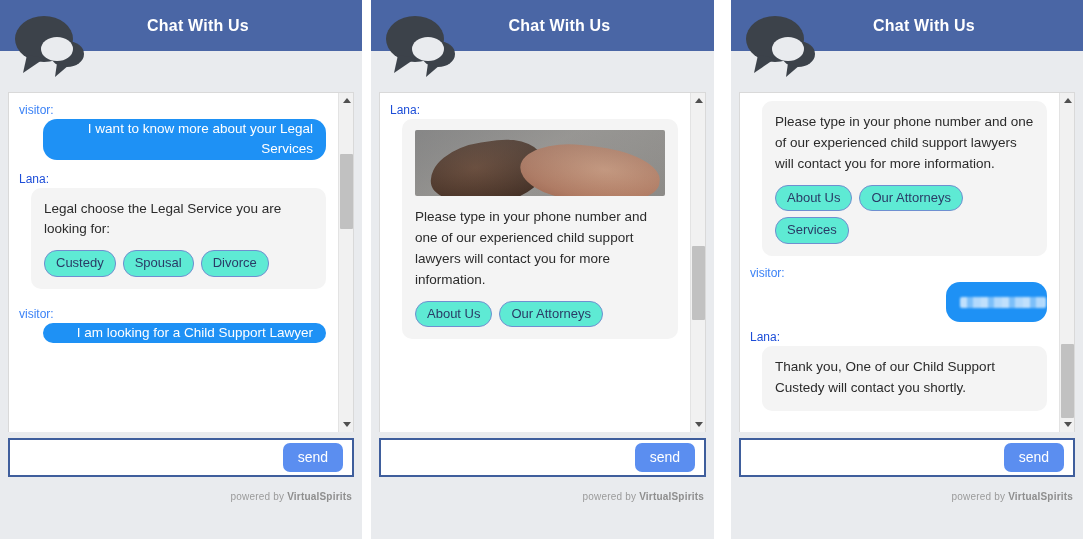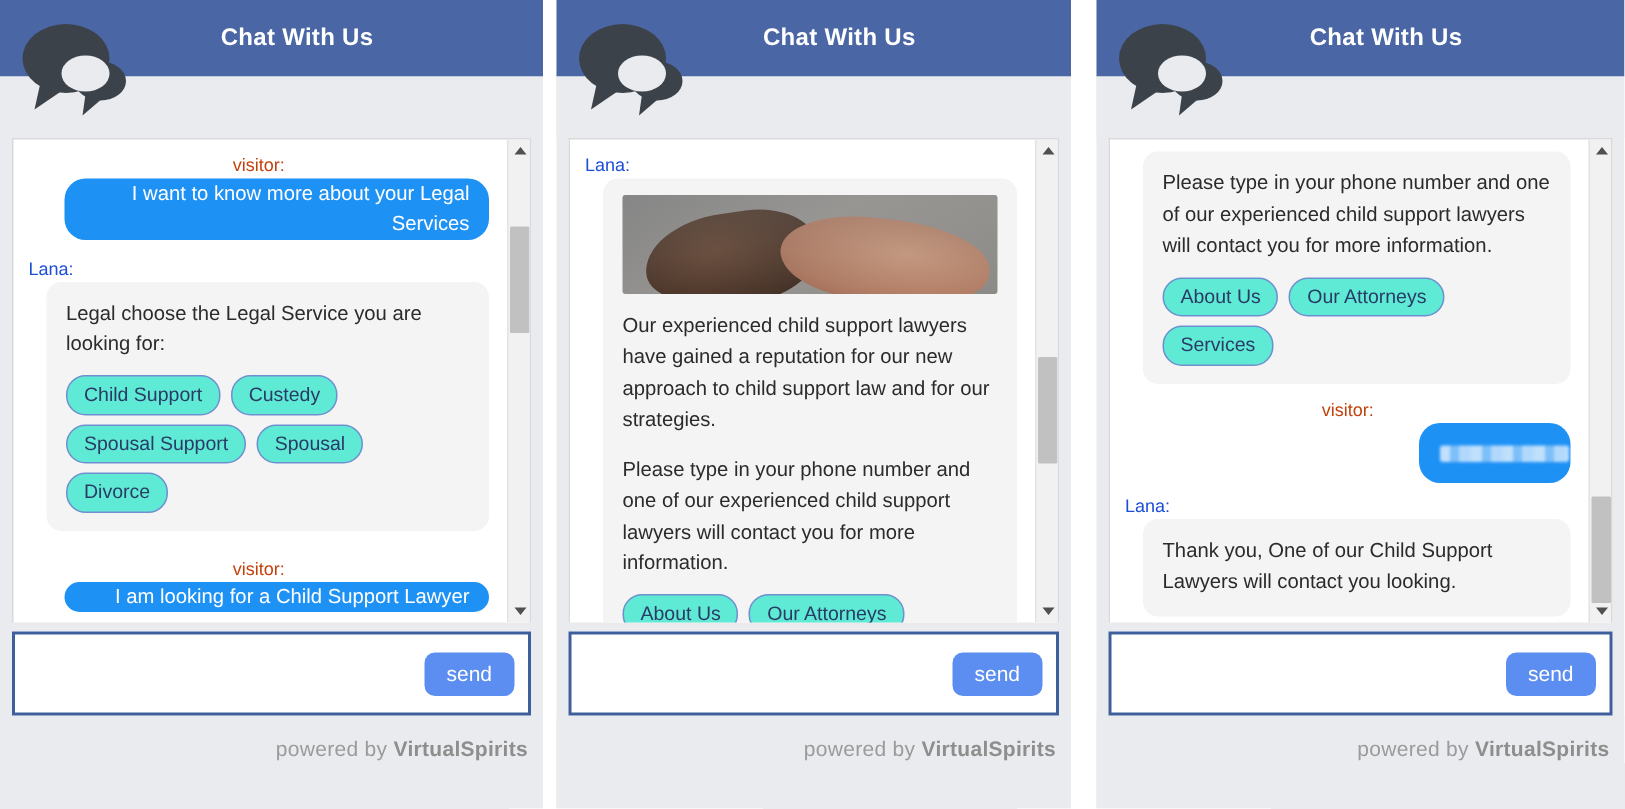--- a/index.html
+++ b/index.html
@@ -97,21 +97,21 @@
     position: absolute; left: 1px; width: 13px;
     background: #c1c1c1; border-radius: 1px;
   }
 
   
   .who {
     font-size: 12px;
     color: #1d4ed8;
     margin: 2px 0 2px 2px;
   }
-  .who.right { text-align: center; margin-right: 4px; color: #c2410c; }
+  .who.right { text-align: left; margin-right: 4px; color: #3b82f6; }
 
   .msg-bot {
     background: #f4f4f4;
     border-radius: 10px;
     padding: 11px 13px 12px 13px;
     margin: 0 4px 10px 14px;
     color: #2b2b2b;
     font-size: 13.5px;
     line-height: 1.55;
   }
@@ -190,21 +190,21 @@
   }
   .msg-user.redacted-wrap {
     padding: 10px 14px;
     margin-bottom: 8px;
   }
 
   
   .composer {
     flex: 0 0 auto;
     margin: 6px 8px 0 8px;
-    height: 56px;
+    height: 39px;
     background: #ffffff;
     border: 2px solid #3f5e9c;
     display: flex;
     align-items: center;
     justify-content: flex-end;
     padding-right: 9px;
     position: relative;
   }
   .composer-input {
     position: absolute;
@@ -231,21 +231,21 @@
   .foot {
     flex: 0 0 auto;
     height: 62px;
     background: #e9ebee;
     display: flex;
     align-items: flex-start;
     justify-content: flex-end;
     padding: 14px 10px 0 0;
   }
   .foot-txt {
-    font-size: 14px;
+    font-size: 10px;
     color: #9b9b9b;
     letter-spacing: .2px;
     margin-left: 42px;
   }
   .foot-txt b { color: #8e8e8e; }
 
   .spacer { height: 6px; }
 </style>
 </head>
 <body>
@@ -271,23 +271,21 @@
     <div class="log-outer">
       <div class="log">
 
         <div class="who right">visitor:</div>
         <div class="msg-user">I want  to know more about your Legal Services</div>
 
         <div class="who">Lana:</div>
         <div class="msg-bot">
           <p>Legal choose the Legal Service you are looking for:</p>
           <div class="chips">
-            <button class="chip">Child Support</button>
             <button class="chip">Custedy</button>
-            <button class="chip">Spousal Support</button>
             <button class="chip">Spousal</button>
             <button class="chip">Divorce</button>
           </div>
         </div>
 
         <div class="spacer"></div>
         <div class="who right">visitor:</div>
         <div class="msg-user">I am looking for a Child Support Lawyer</div>
       </div>
 
@@ -330,21 +328,20 @@
 
     <div class="log-outer">
       <div class="log">
         <div class="who">Lana:</div>
         <div class="msg-bot">
           <div class="photo">
             <div class="handA"></div>
             <div class="handB"></div>
             <div class="shade"></div>
           </div>
-          <p>Our experienced child support lawyers have gained a reputation for our new approach to child support law and for our strategies.</p>
           <p>Please type in your phone number and one of our experienced child support lawyers will contact you for more information.</p>
           <div class="chips">
             <button class="chip">About Us</button>
             <button class="chip">Our Attorneys</button>
 
           </div>
         </div>
       </div>
 
       <div class="sbar">
@@ -396,21 +393,21 @@
           </div>
         </div>
 
         <div class="who right">visitor:</div>
         <div class="msg-user redacted-wrap" style="margin-left:198px">
           <span class="redacted"></span>
         </div>
 
         <div class="who">Lana:</div>
         <div class="msg-bot">
-          <p>Thank you, One of our Child Support Lawyers will contact you looking.</p>
+          <p>Thank you, One of our Child Support Custedy will contact you shortly.</p>
         </div>
       </div>
 
       <div class="sbar">
         <div class="sb-arrow up">
             <i></i>
           </div>
         <div class="sb-thumb" style="top:74%;height:22%"></div>
         <div class="sb-arrow down">
             <i></i>

